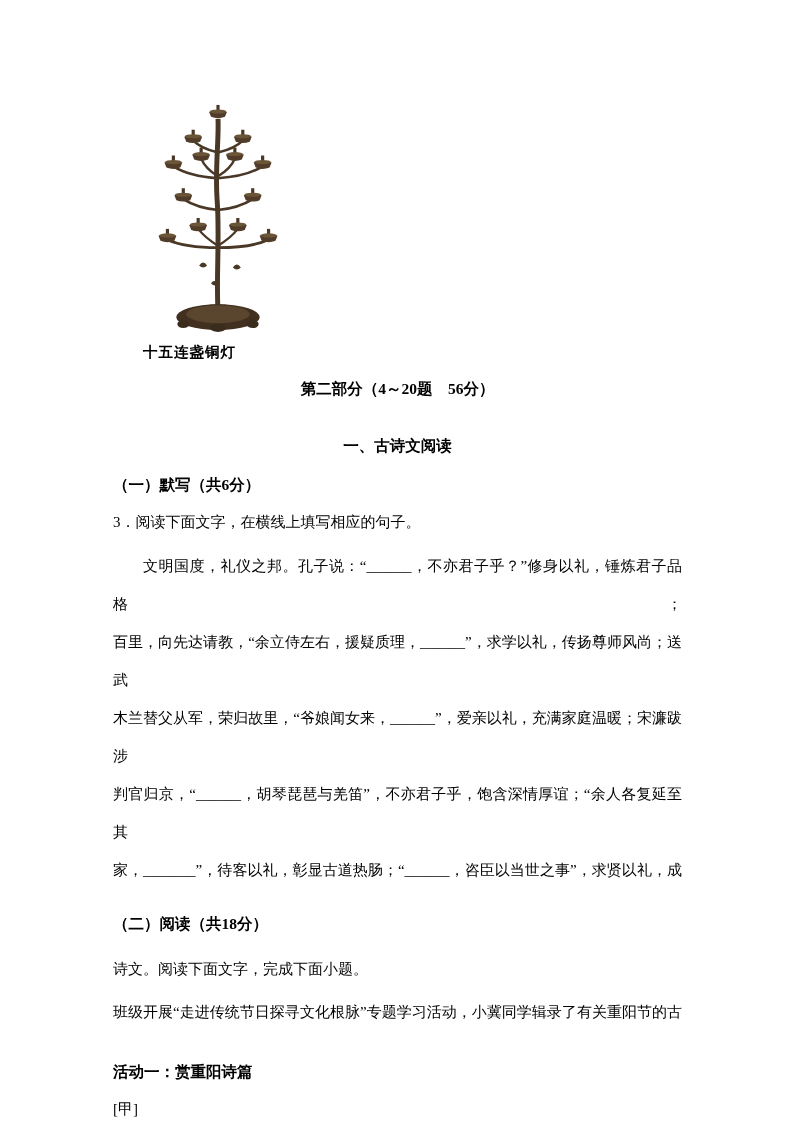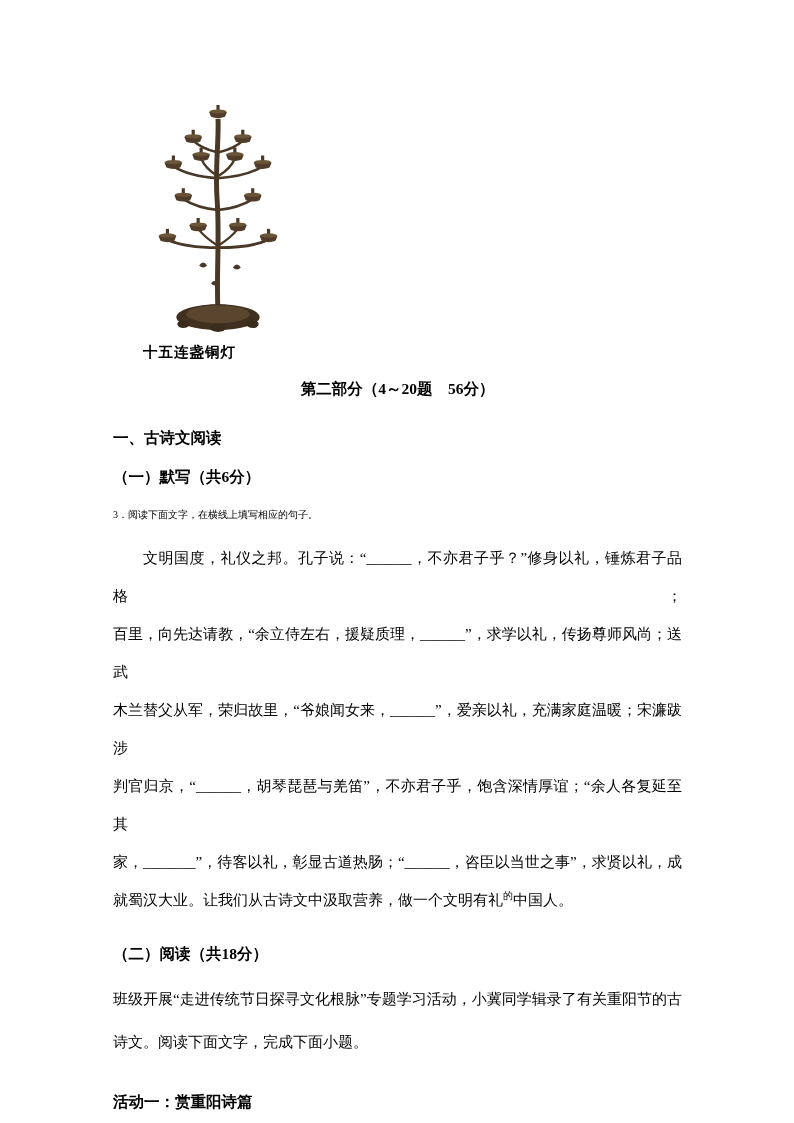--- a/index.html
+++ b/index.html
@@ -14,23 +14,23 @@
   .page { padding: 97px 112px 0 113px; }
 
   
   .fig { width: 150px; margin-left: 30px; text-align: left; }
   .lamp { display: block; margin: 0 auto; }
   .fig-caption { font-weight: 700; font-size: 14.5px; margin-top: 8px; letter-spacing: 1px; white-space: nowrap; }
 
   
   .sec-header { margin-top: 16px; text-align: center; font-weight: 700; font-size: 15.5px; line-height: 21px; }
   .hd { font-weight: 700; font-size: 15.5px; line-height: 21px; }
-  .t  { font-size: 10px; line-height: 21px; }
+  .t  { font-size: 15px; line-height: 21px; }
 
-  .mt-part1    { margin-top: 28px; }
+  .mt-part1    { margin-top: 36px; text-align: center; }
   .mt-sub1     { margin-top: 18px; }
   .mt-q3intro  { margin-top: 17px; }
   .mt-para     { margin-top: 14px; }
   .mt-sub2     { margin-top: 24px; }
   .mt-intro    { margin-top: 14px; }
   .mt-activity { margin-top: 27px; }
   .mt-jia      { margin-top: 17px; }
   .mt-poem     { margin-top: 21px; }
 
   
@@ -113,30 +113,27 @@
   <div class="hd mt-sub1">（一）默写（共6分）</div>
 
   <div class="t mt-q3intro">3．阅读下面文字，在横线上填写相应的句子。</div>
 
   <div class="para mt-para">
     <div class="pline indent">文明国度，礼仪之邦。孔子说：“______，不亦君子乎？”修身以礼，锤炼君子品格；</div>
     <div class="pline">百里，向先达请教，“余立侍左右，援疑质理，______”，求学以礼，传扬尊师风尚；送武</div>
     <div class="pline">木兰替父从军，荣归故里，“爷娘闻女来，______”，爱亲以礼，充满家庭温暖；宋濂跋涉</div>
     <div class="pline">判官归京，“______，胡琴琵琶与羌笛”，不亦君子乎，饱含深情厚谊；“余人各复延至其</div>
     <div class="pline">家，_______”，待客以礼，彰显古道热肠；“______，咨臣以当世之事”，求贤以礼，成</div>
-    <div class="pline lastline">
-      <span>就蜀汉大业。让我们从古诗文中汲取营养，做一个文明有礼</span><sup class="note">的</sup><span>中国人。</span>
-    </div>
   </div>
 
   <div class="hd mt-sub2">（二）阅读（共18分）</div>
 
   <div class="para2 mt-intro">
+    <div class="pline lastline">诗文。阅读下面文字，完成下面小题。</div>
     <div class="pline">班级开展“走进传统节日探寻文化根脉”专题学习活动，小冀同学辑录了有关重阳节的古</div>
-    <div class="pline lastline">诗文。阅读下面文字，完成下面小题。</div>
   </div>
 
   <div class="hd mt-activity">活动一：赏重阳诗篇</div>
 
   <div class="t mt-jia">[甲]</div>
 
   <div class="poem-title center mt-poem">
     <span>九日</span><sup class="note">①</sup>
   </div>
 

